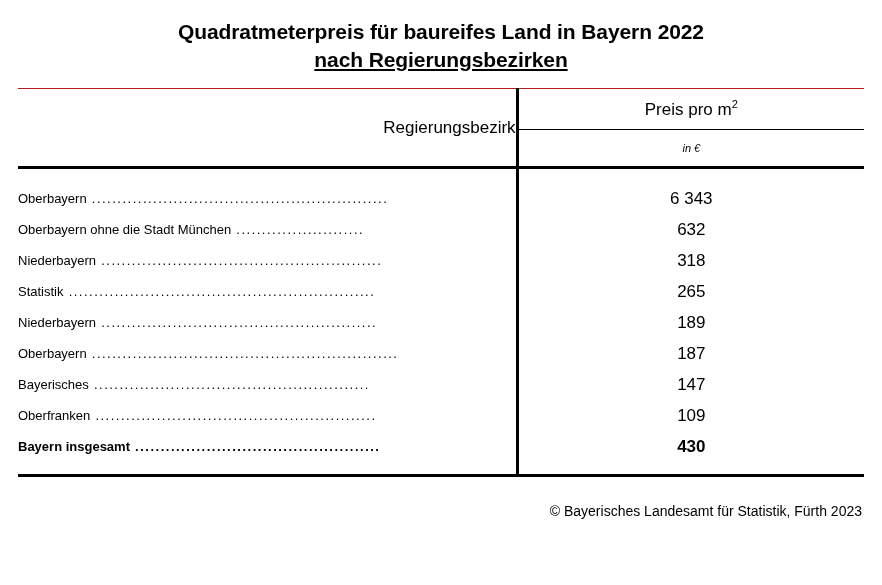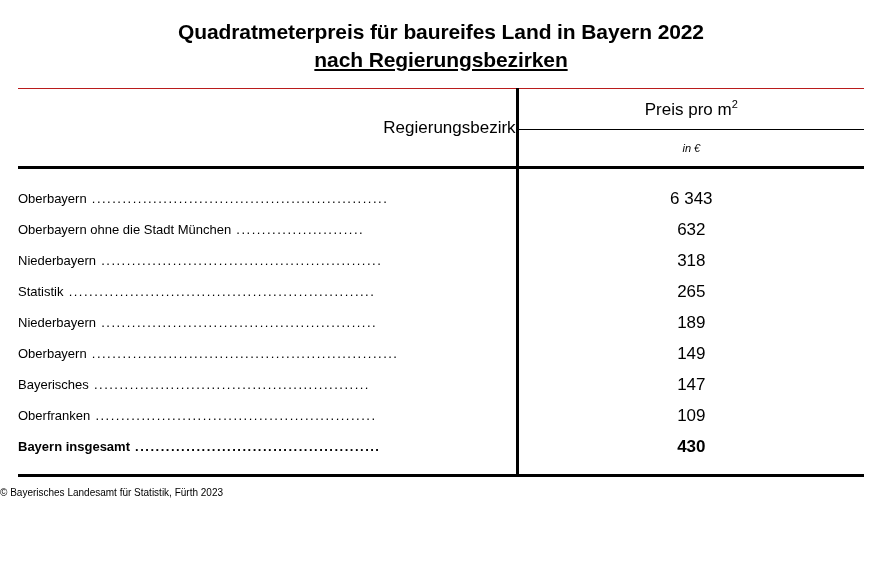--- a/index.html
+++ b/index.html
@@ -95,22 +95,23 @@
   }
   .dots {
     letter-spacing: 1.5px;
   }
   .bold td, td.bold { font-weight: bold; margin-left: 34px; }
   .row-label.bold, .row-value.bold { font-weight: bold; }
 
   .tail-spacer td { height: 12px; }
 
   .source {
-    margin: 10px 20px 0 0;
-    font-size: 10px;
+    margin: 26px 20px 0 0;
+    text-align: right;
+    font-size: 14px;
   }
 
   
 </style>
 </head>
 <body>
 
 <div class="page">
 
   <div class="title">
@@ -156,21 +157,21 @@
         <tr>
           <td class="row-label"><span>Statistik</span><span class="dots"> ............................................................</span></td>
           <td class="row-value">265</td>
         </tr>
         <tr>
           <td class="row-label"><span>Niederbayern</span><span class="dots"> ......................................................</span></td>
           <td class="row-value">189</td>
         </tr>
         <tr>
           <td class="row-label"><span>Oberbayern</span><span class="dots"> ............................................................</span></td>
-          <td class="row-value">149</td>
+          <td class="row-value">187</td>
         </tr>
         <tr>
           <td class="row-label"><span>Bayerisches</span><span class="dots"> ......................................................</span></td>
           <td class="row-value">147</td>
         </tr>
         <tr>
           <td class="row-label"><span>Oberfranken</span><span class="dots"> .......................................................</span></td>
           <td class="row-value">109</td>
         </tr>
         <tr>

